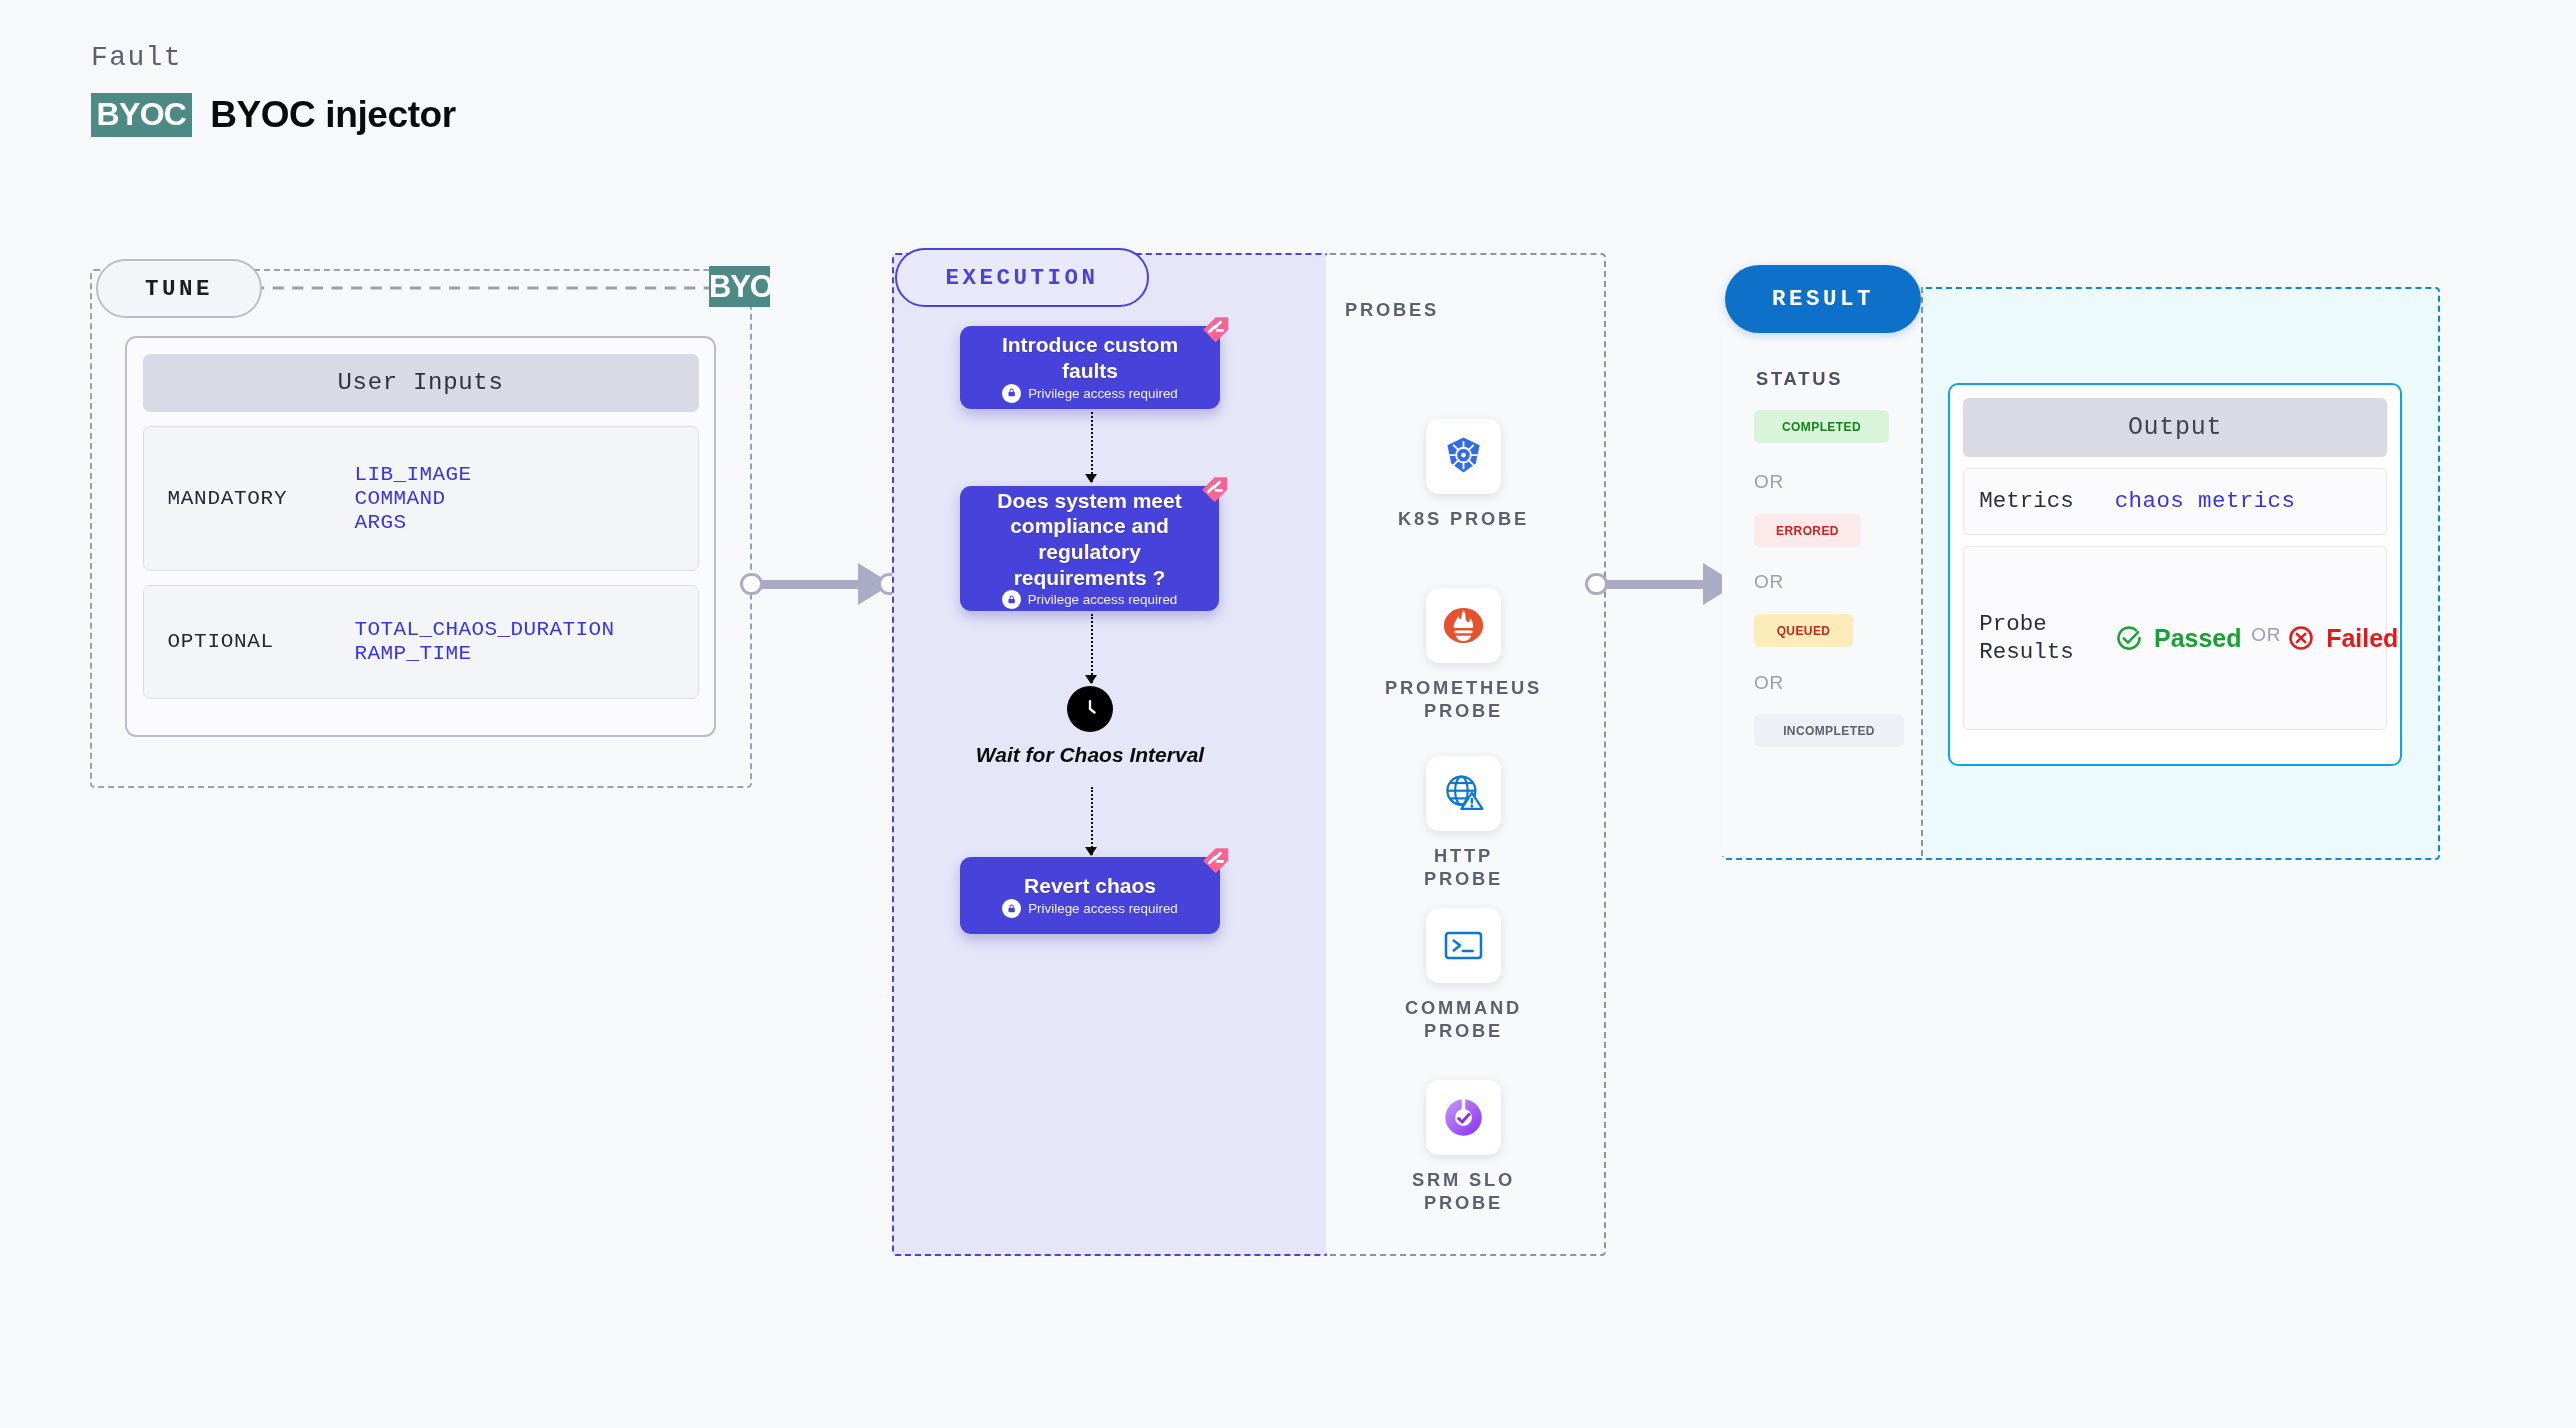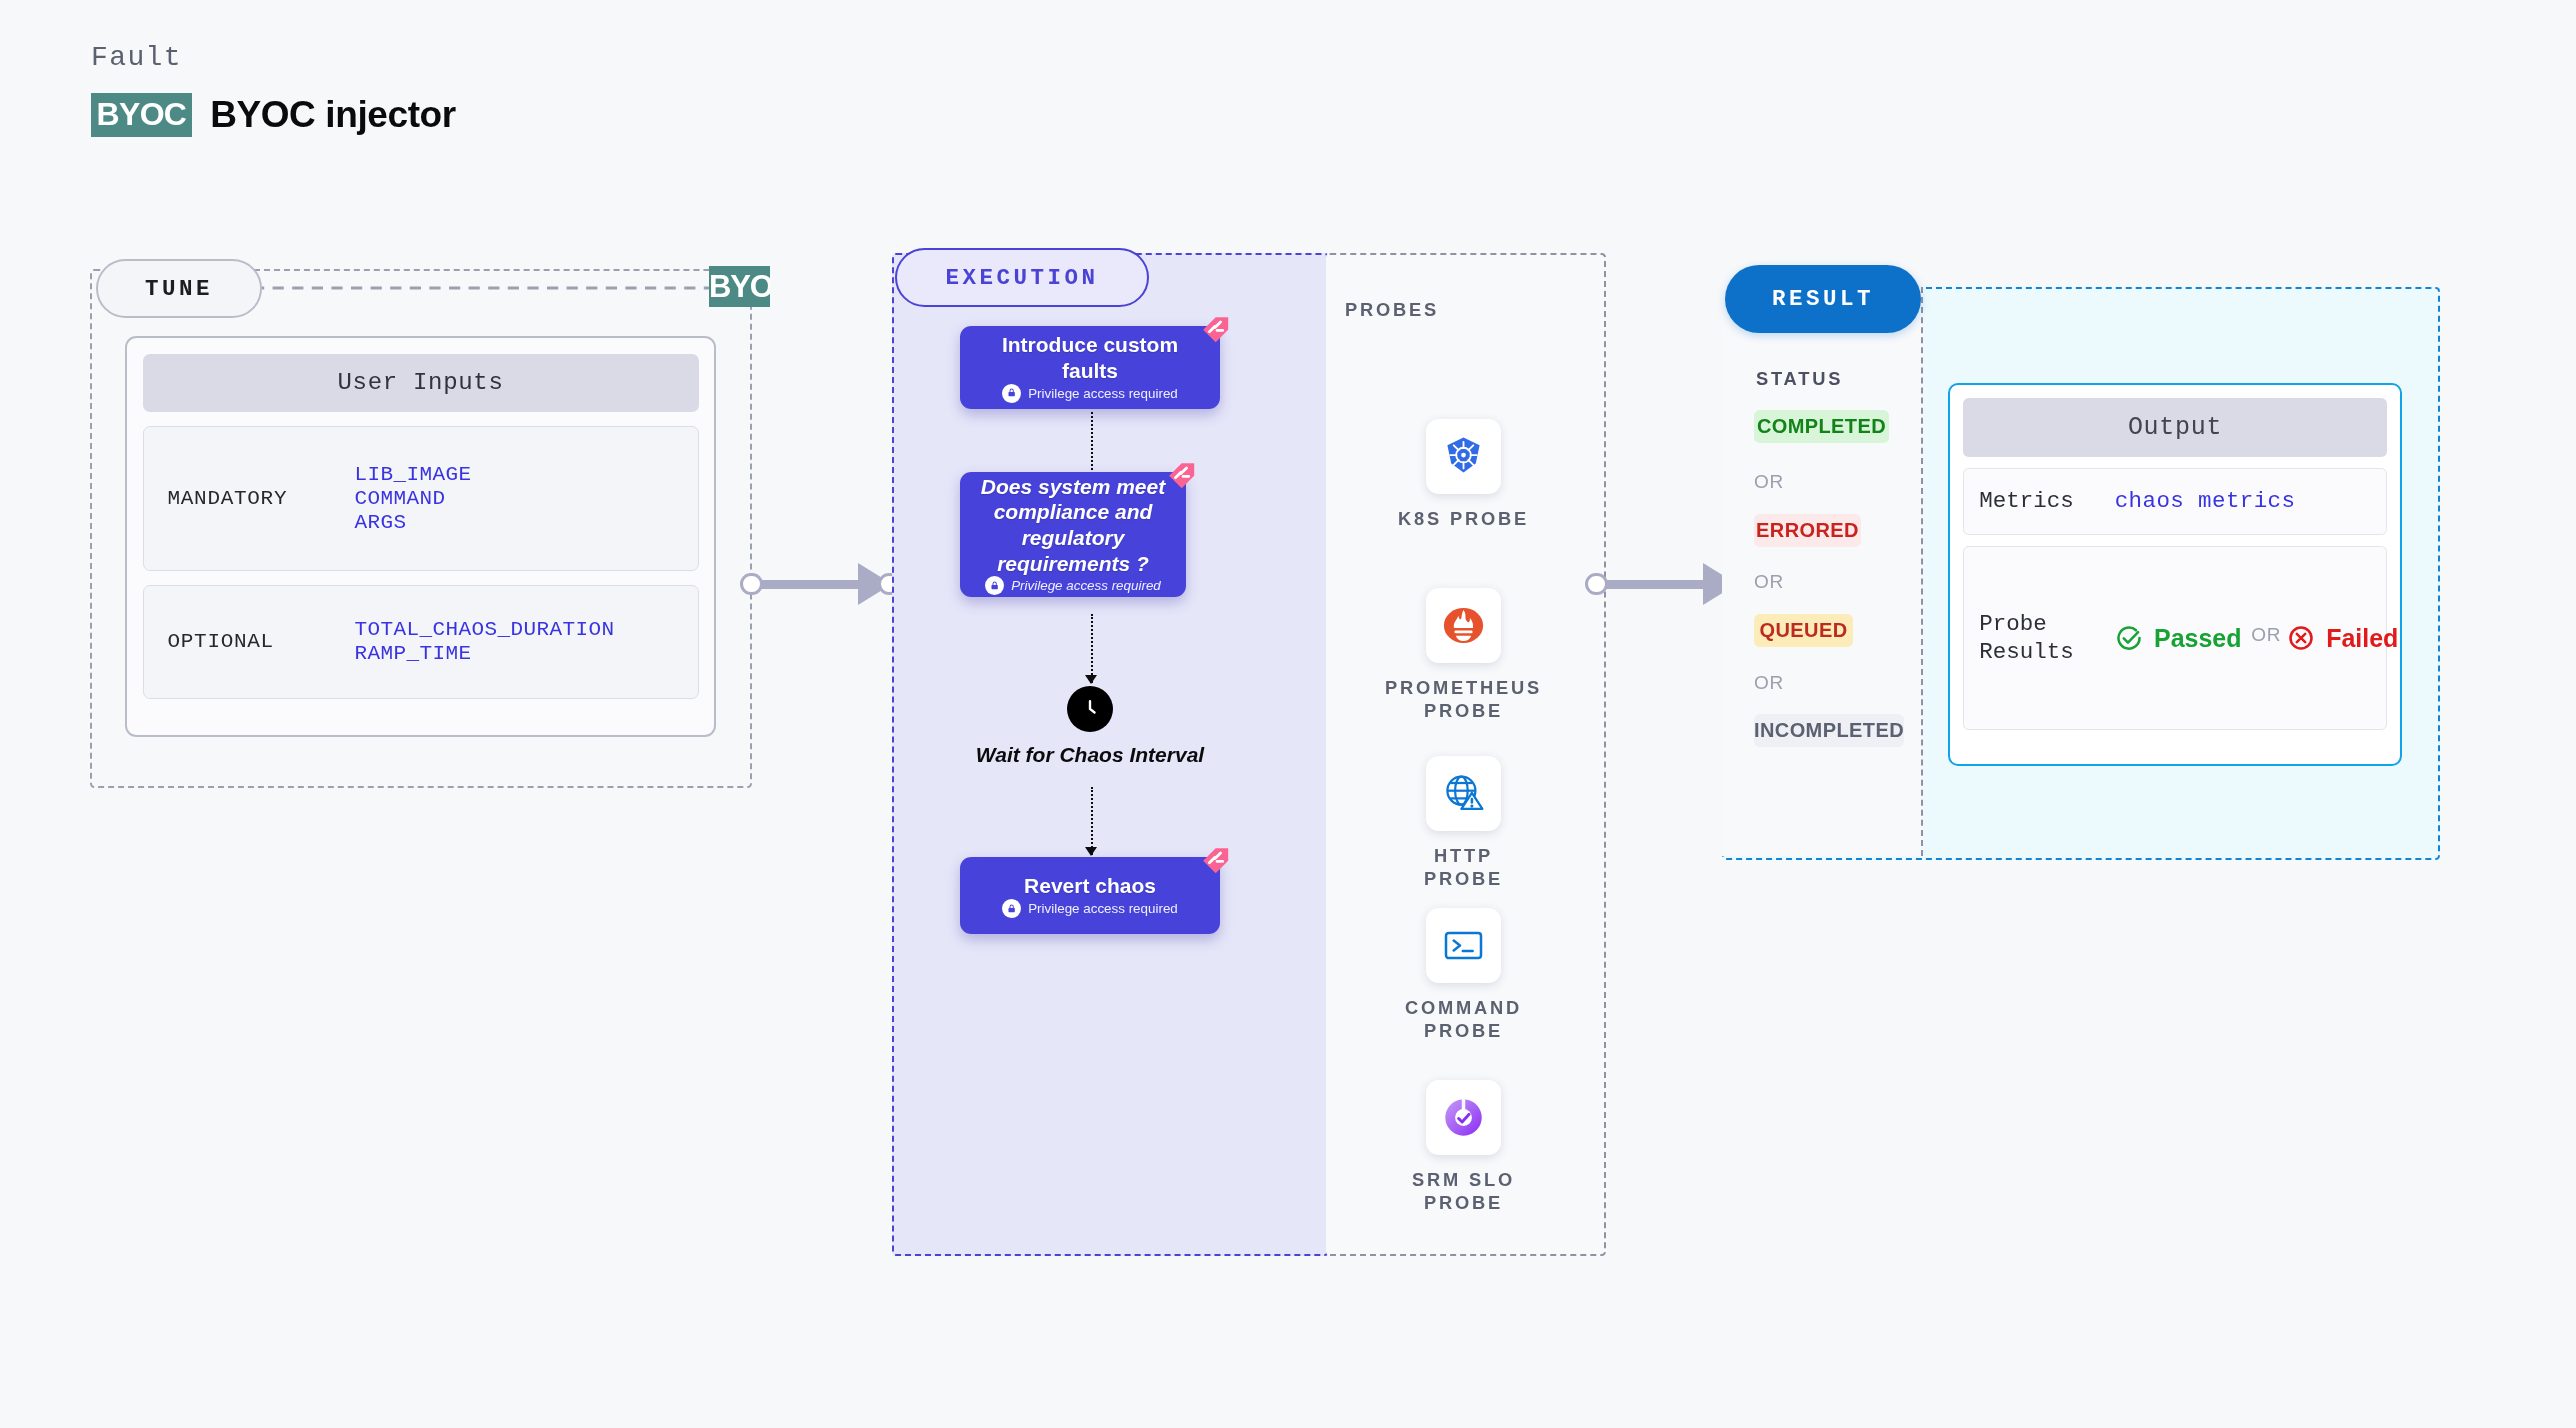--- a/index.html
+++ b/index.html
@@ -95,21 +95,21 @@
   }
   .priv-badge .lock svg{display:block;}
   .priv-badge .priv-text{font-size:13.4px;color:#f0efff;white-space:nowrap;}
 
   .corner-flag{
     position:absolute;right:-11.3px;top:-12.7px;width:32px;height:32px;
     pointer-events:none;
   }
 
   #node-introduce{left:960px;top:326px;width:260px;height:83px;}
-  #node-compliance{left:960px;top:472px;width:226px;height:125px;font-style:italic;}
+  #node-compliance{left:960px;top:486px;width:259px;height:125px;}
   #node-revert{left:960px;top:857px;width:260px;height:77px;}
 
   #wait-node{position:absolute;left:960px;top:686px;width:260px;
     display:flex;flex-direction:column;align-items:center;}
   #wait-clock{width:46px;height:46px;border-radius:50%;background:#000;
     display:flex;align-items:center;justify-content:center;}
   #wait-text{margin-top:9.9px;font-size:21px;font-weight:bold;color:#0b0b0d;
     text-align:center;line-height:1.22;font-style:italic;}
 
   .dotted-arrow{position:absolute;width:2.8px;}
@@ -154,21 +154,21 @@
   #result-label{left:1725px;top:265px;width:196px;height:68px;
     background:#0d71ca;border:none;color:#ffffff;font-weight:bold;
     box-shadow:0 2.8px 8.4px rgba(13,113,202,.25);}
   #status-col{position:absolute;left:1722px;top:287px;width:201px;height:569px;
     border-right:2.1px dashed #8d93a3;background:#f8f9fb;box-sizing:border-box;}
   #status-title{position:absolute;left:1756px;top:368px;
     font-size:18.3px;letter-spacing:2.8px;color:#4b5162;font-weight:bold;}
   .status-pill{
     position:absolute;left:1754px;border-radius:5.6px;
     display:flex;align-items:center;justify-content:center;
-    font-size:20px;font-weight:bold;letter-spacing:0.4px;height:33px;
+    font-size:12px;font-weight:bold;letter-spacing:0.4px;height:33px;
   }
   .or-text{position:absolute;left:1754px;font-size:19px;color:#9aa0ae;
     letter-spacing:0.7px;}
   #st-0{top:410px;width:135px;background:#d8f5d9;color:#128318;}
   #or-0{top:471px;}
   #st-1{top:514px;width:107px;background:#fce9e9;color:#c9231e;}
   #or-1{top:571px;}
   #st-2{top:614px;width:99px;background:#fcecba;color:#bb2b1e;}
   #or-2{top:672px;}
   #st-3{top:714px;width:150px;background:#eef0f5;color:#5b6170;}

